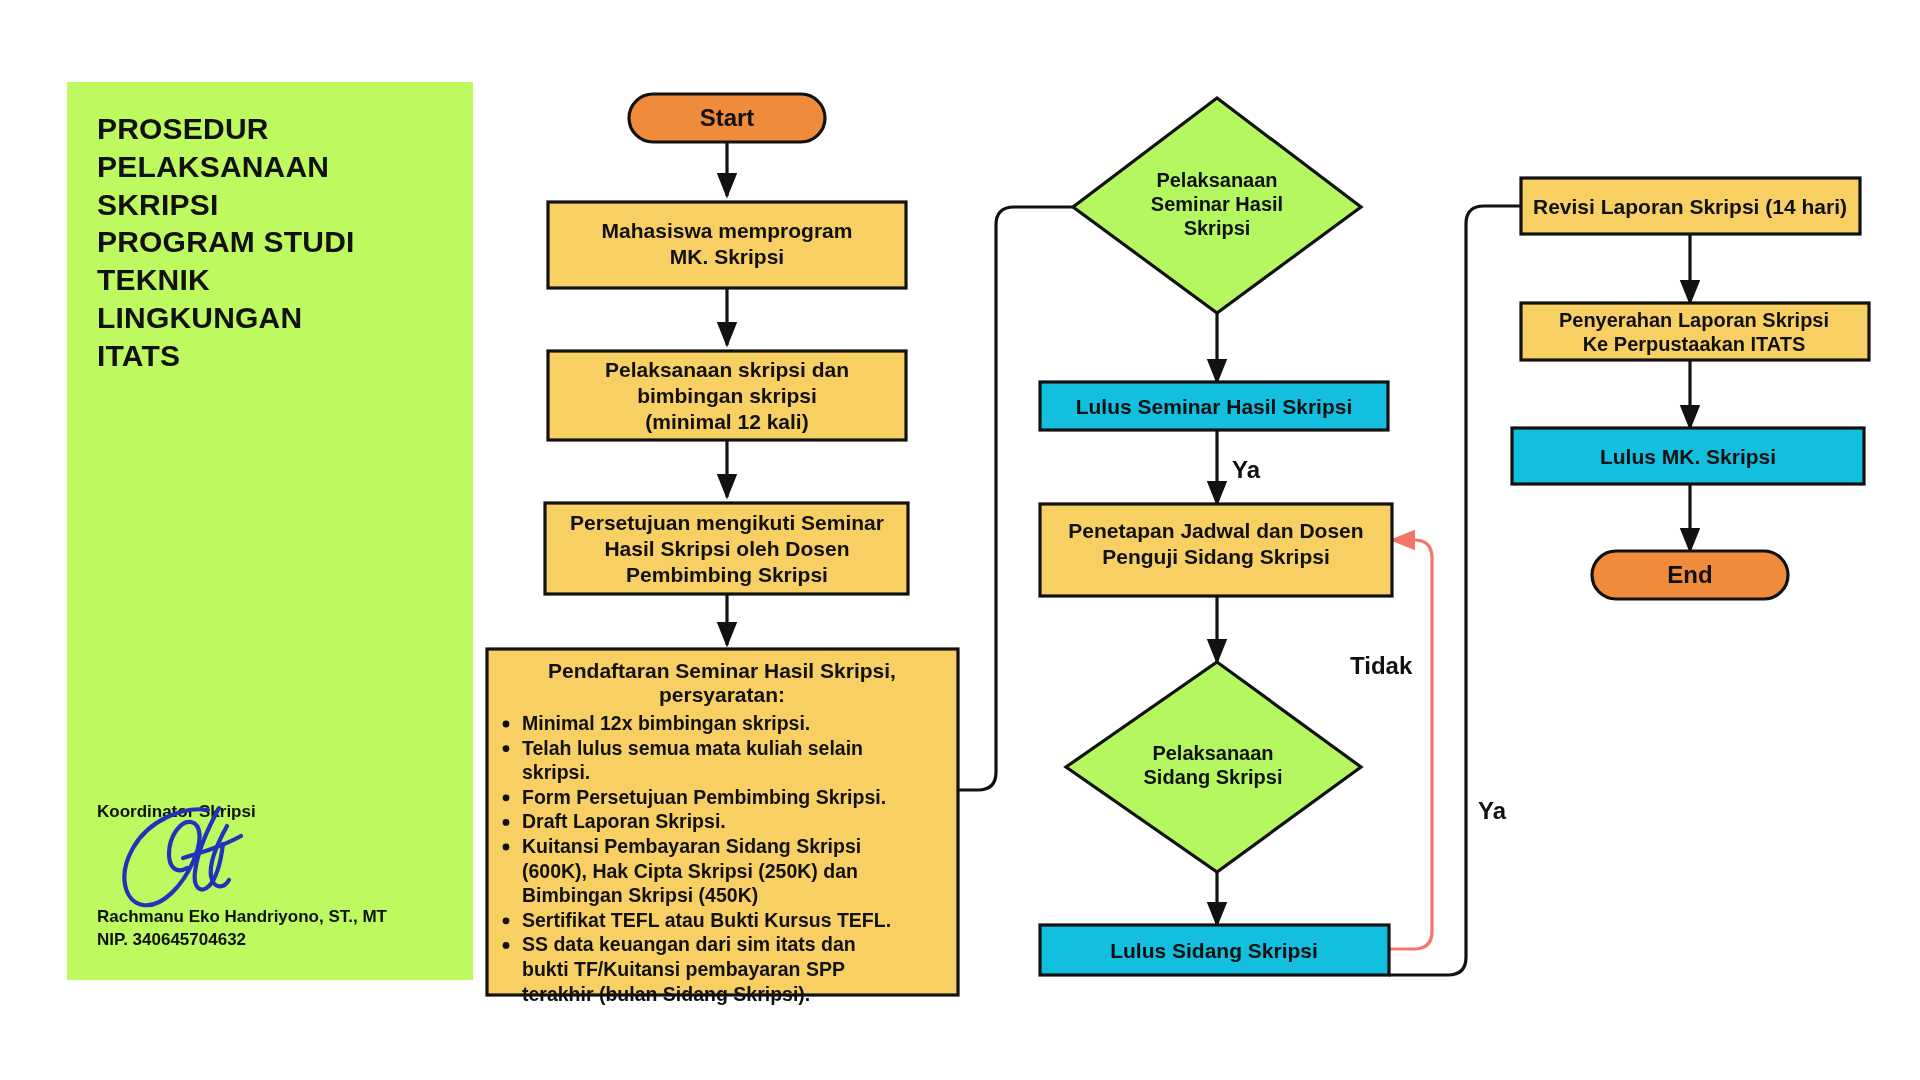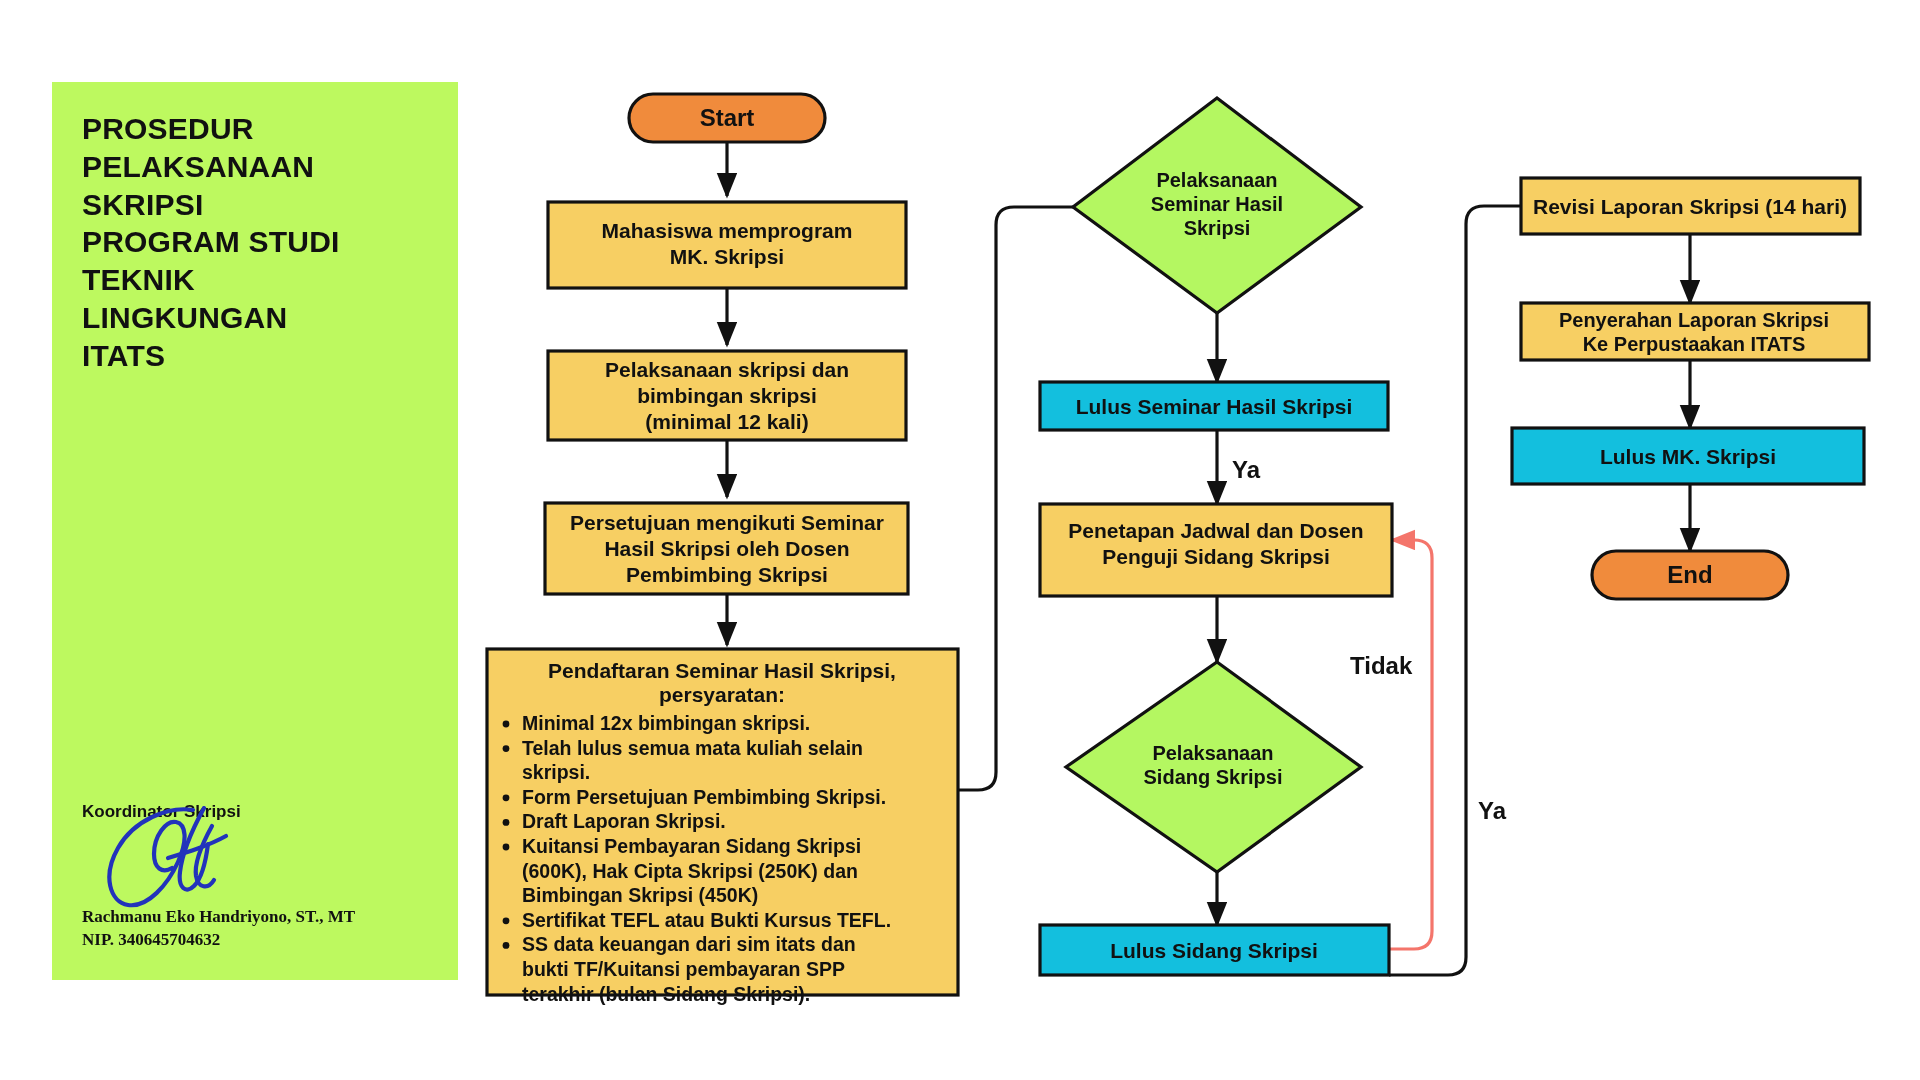--- a/index.html
+++ b/index.html
@@ -16,21 +16,21 @@
   #canvas {
     position: relative;
     width: 1920px;
     height: 1080px;
     background: #ffffff;
   }
 
   
   .title-panel {
     position: absolute;
-    left: 52px;
+    left: 67px;
     top: 82px;
     width: 406px;
     height: 898px;
     background: #BDF95F;
     box-sizing: border-box;
     padding: 28px 30px 22px 30px;
   }
   .title-text {
     font-size: 30px;
     font-weight: 700;
@@ -55,21 +55,20 @@
     position: absolute;
     left: 14px;
     top: 4px;
     pointer-events: none;
   }
   .sig-name, .sig-nip {
     font-size: 17px;
     font-weight: 700;
     color: #111111;
     line-height: 1.35;
-    font-family: Liberation Serif, serif;
   }
   .sig-gap { height: 82px; }
 
   
   #flow {
     position: absolute;
     left: 0;
     top: 0;
   }
   .nodetext {

